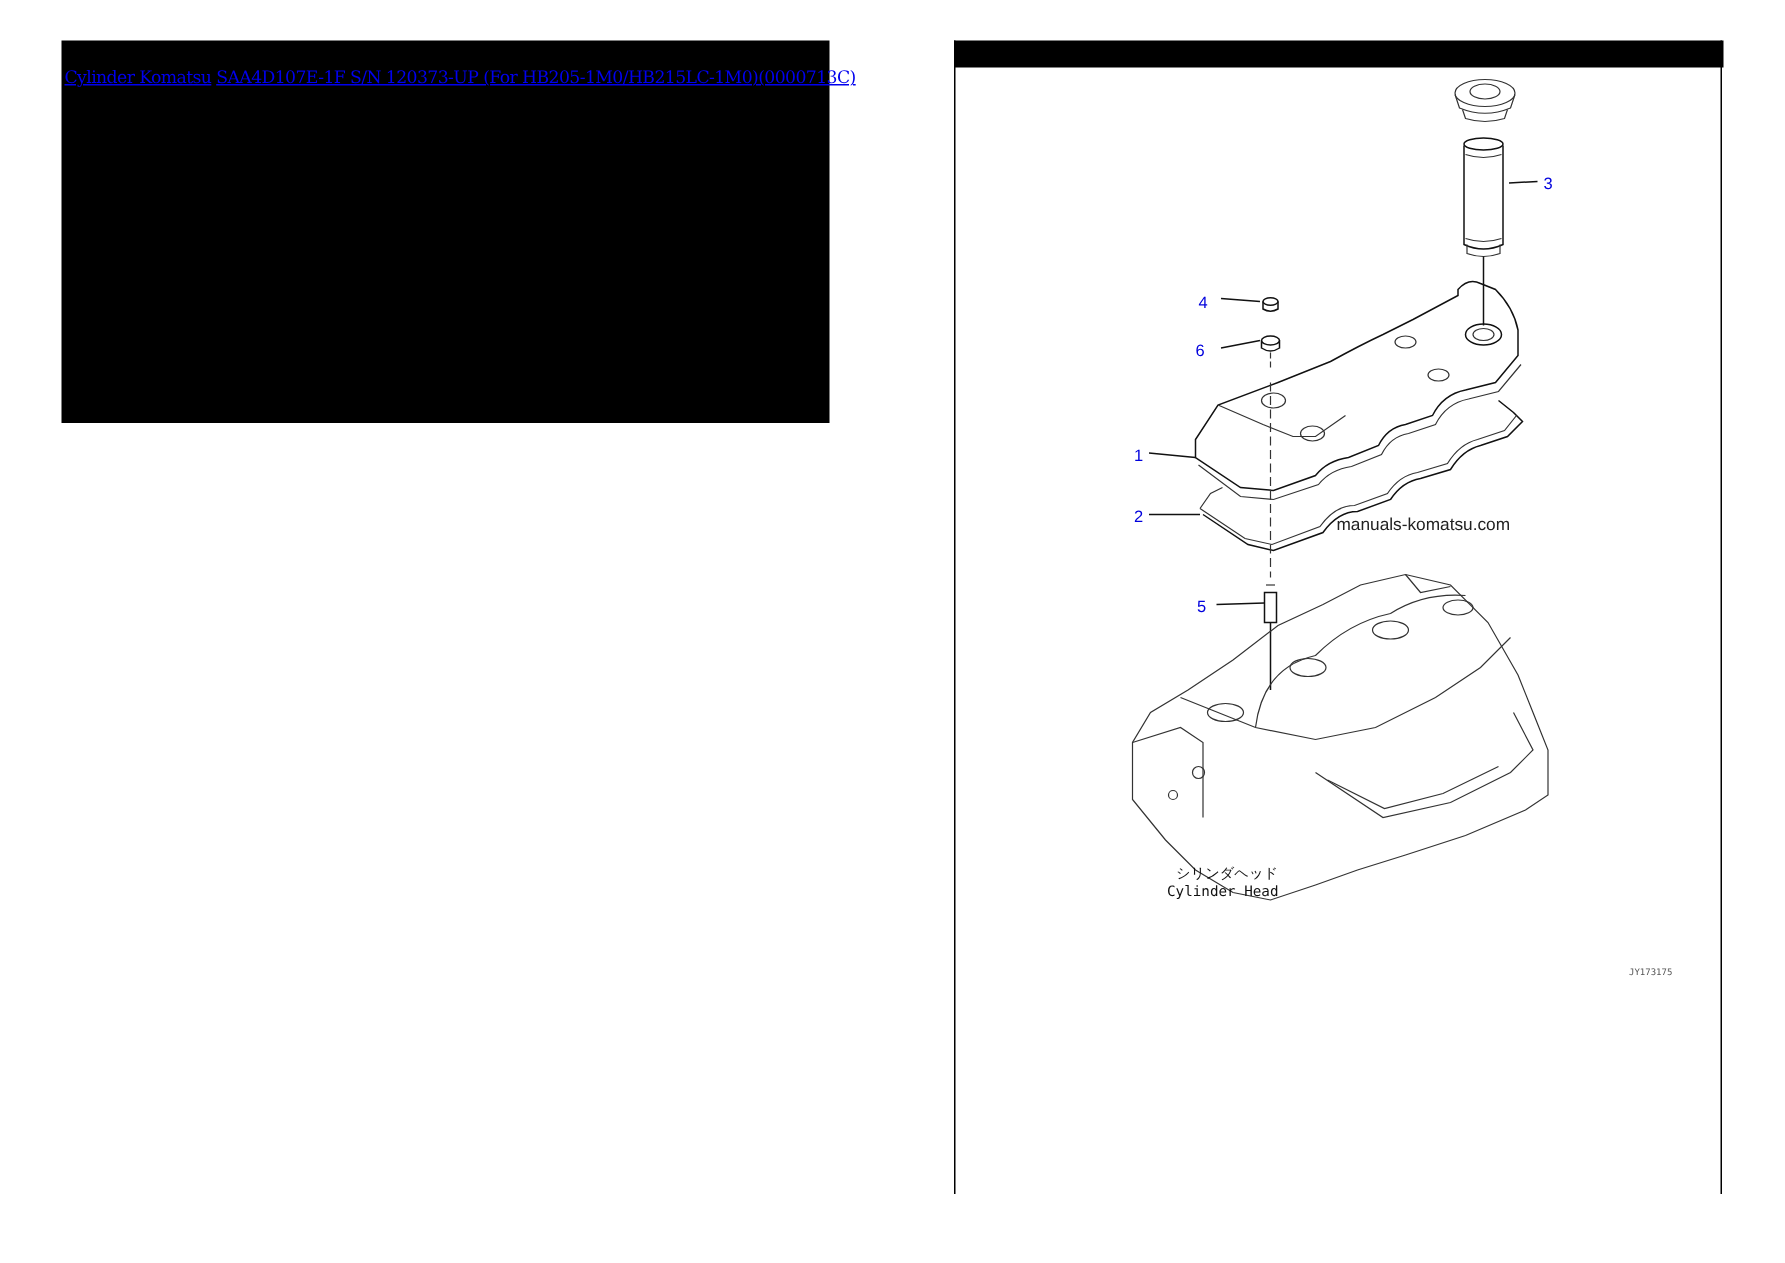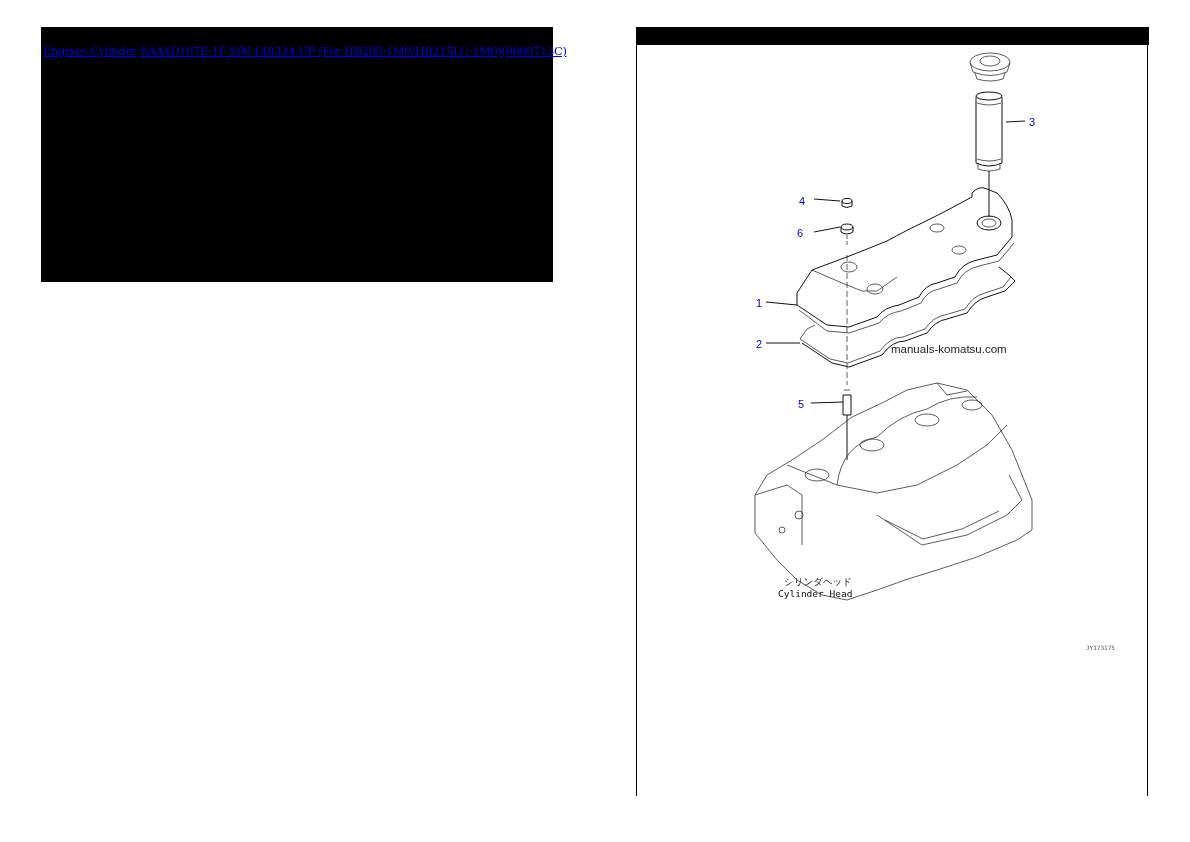--- a/index.html
+++ b/index.html
@@ -30,22 +30,22 @@
   .code { fill: #555; font-family: "DejaVu Sans Mono", monospace; font-size: 6px; }
   .ln { stroke: #111; stroke-width: 1; fill: none; }
   .ln2 { stroke: #333; stroke-width: 0.8; fill: none; }
   .lead { stroke: #111; stroke-width: 1; fill: none; }
 </style>
 </head>
 <body>
 
 <div class="left-panel">
   <div class="breadcrumb">
-    <a href="#">Engines Cylinder</a>
-    <a href="#">SAA4D107E-1F S/N 140334-UP (For HB205-1M0/HB215LC-1M0)(0000713C)</a>
+    <a href="#">Cylinder Komatsu</a>
+    <a href="#">SAA4D107E-1F S/N 120373-UP (For HB205-1M0/HB215LC-1M0)(0000713C)</a>
   </div>
 </div>
 
 <div class="right-panel">
   <div class="right-header"></div>
   <svg class="diagram" width="510" height="750" viewBox="0 0 510 750">
 
     <g>
       <ellipse class="ln2" cx="353" cy="17" rx="20" ry="9"></ellipse>
       <ellipse class="ln2" cx="353" cy="16" rx="10" ry="5"></ellipse>

